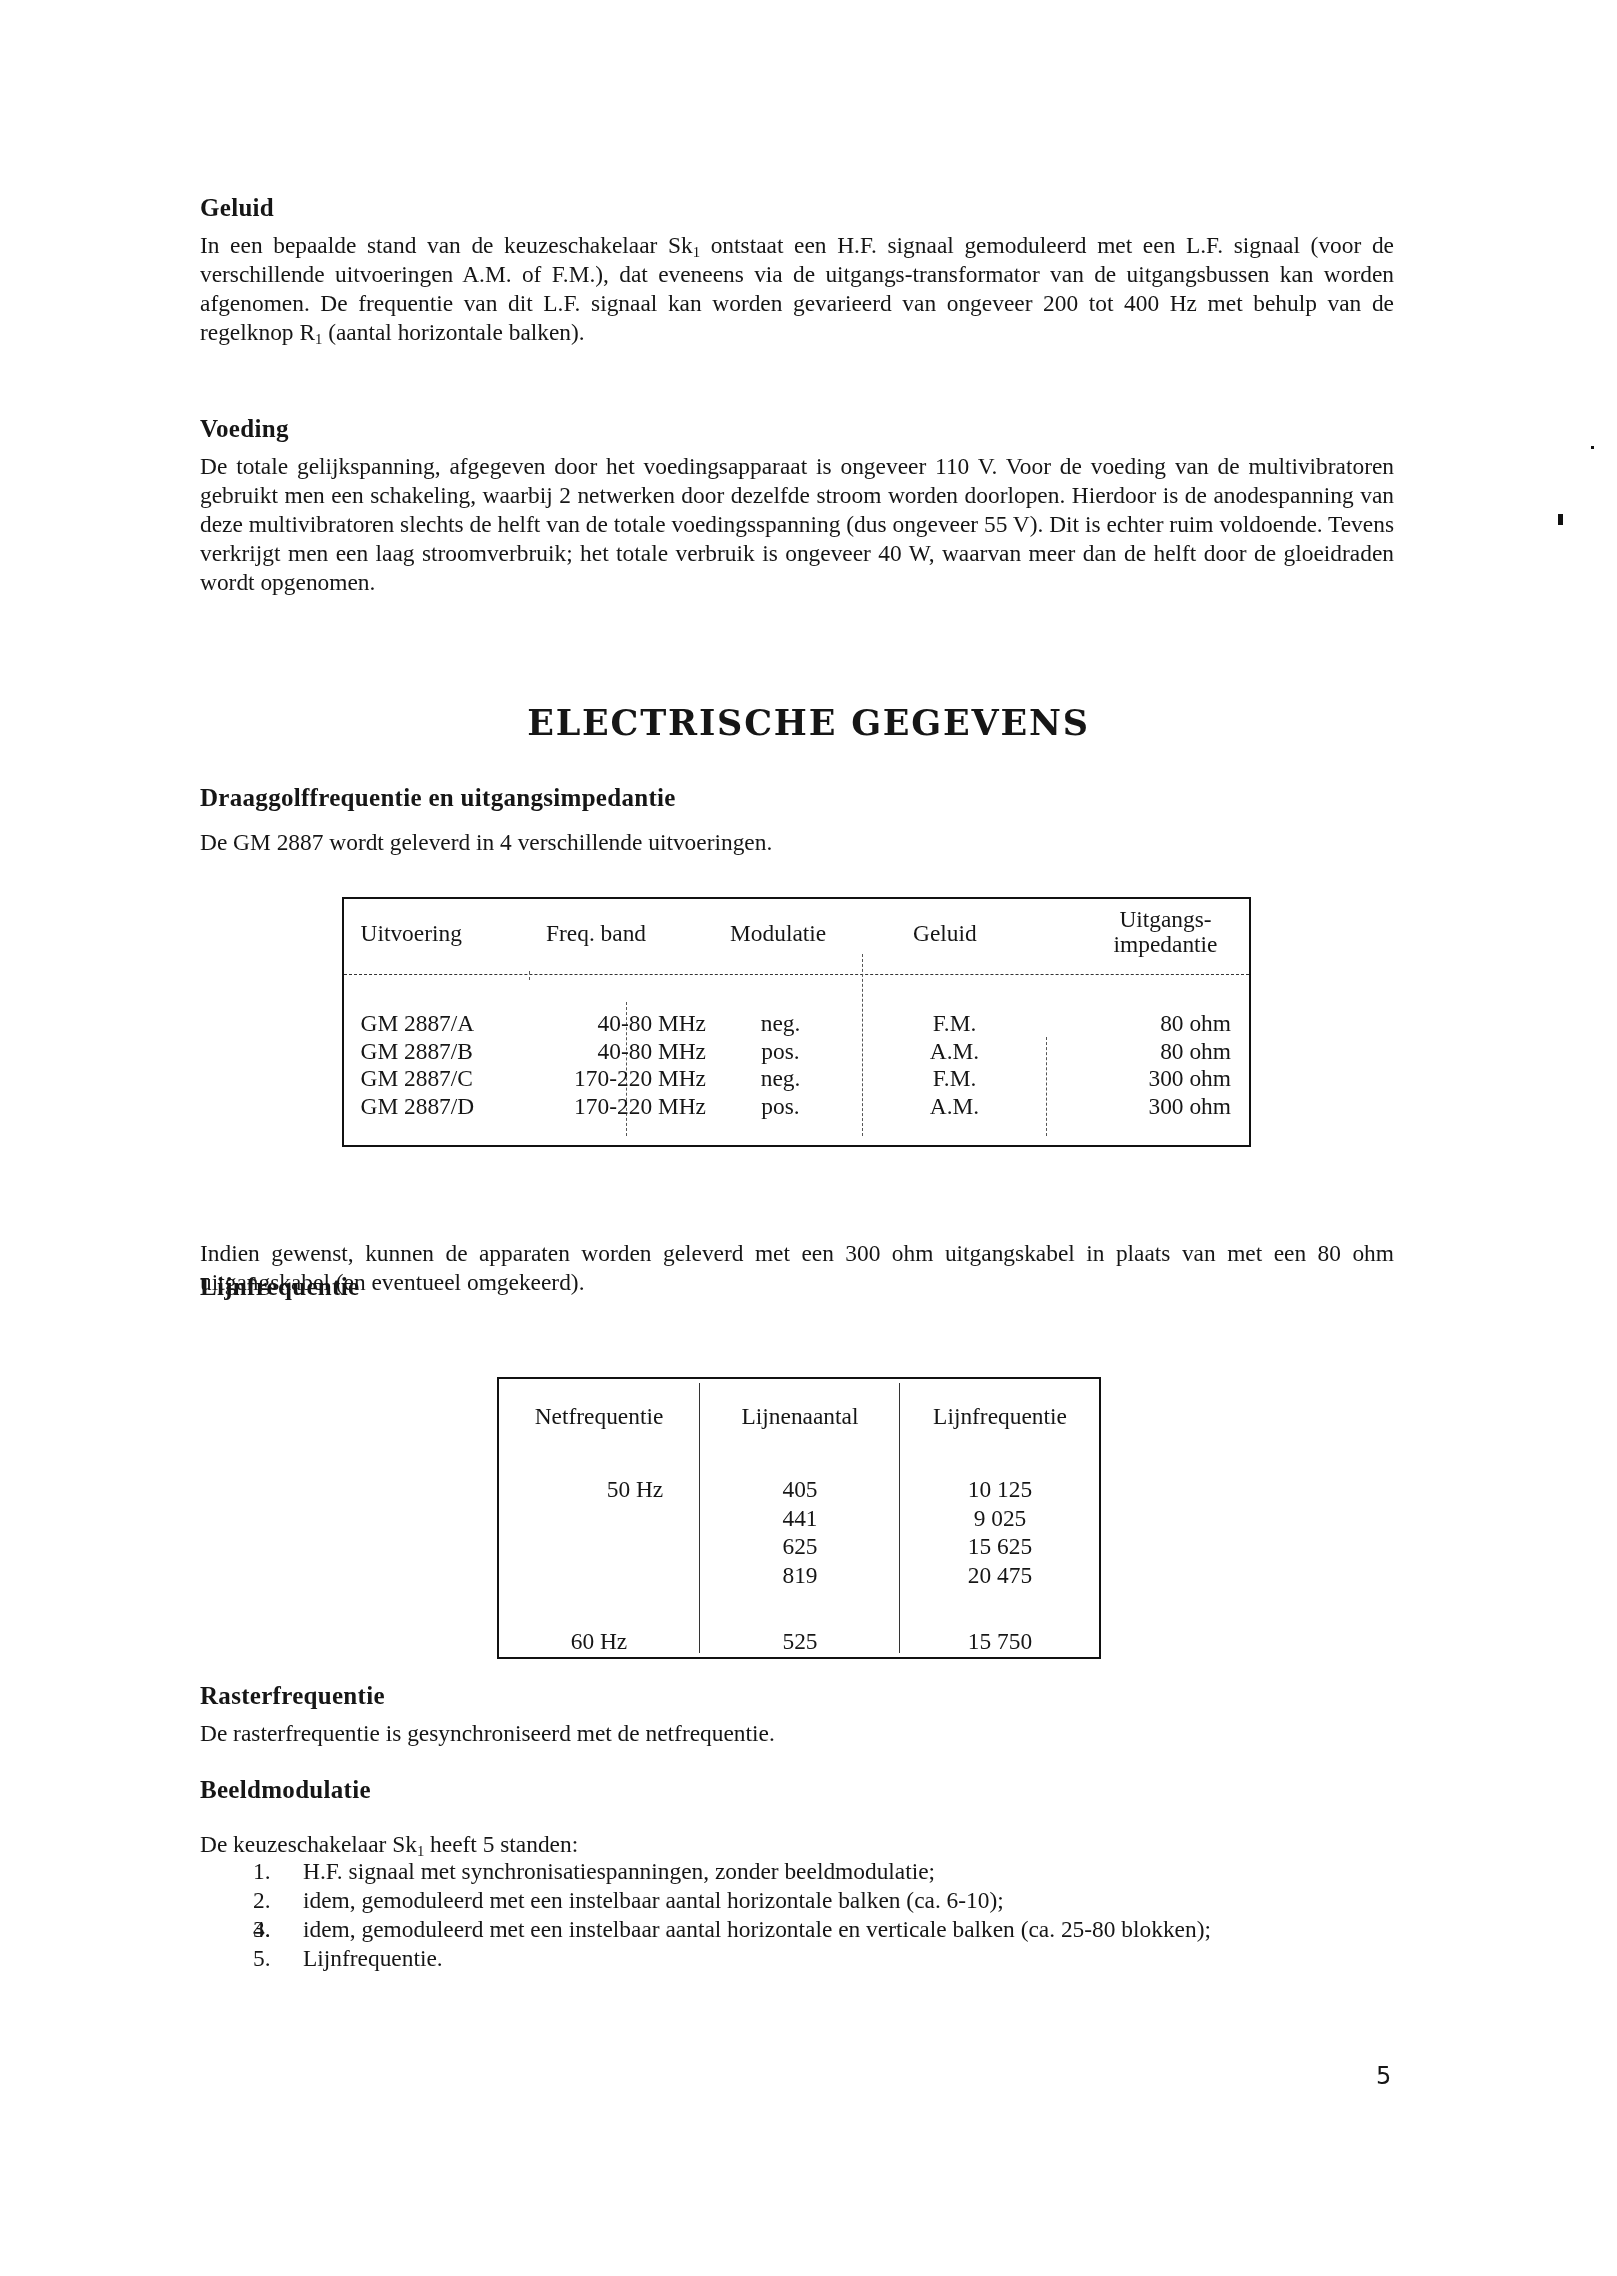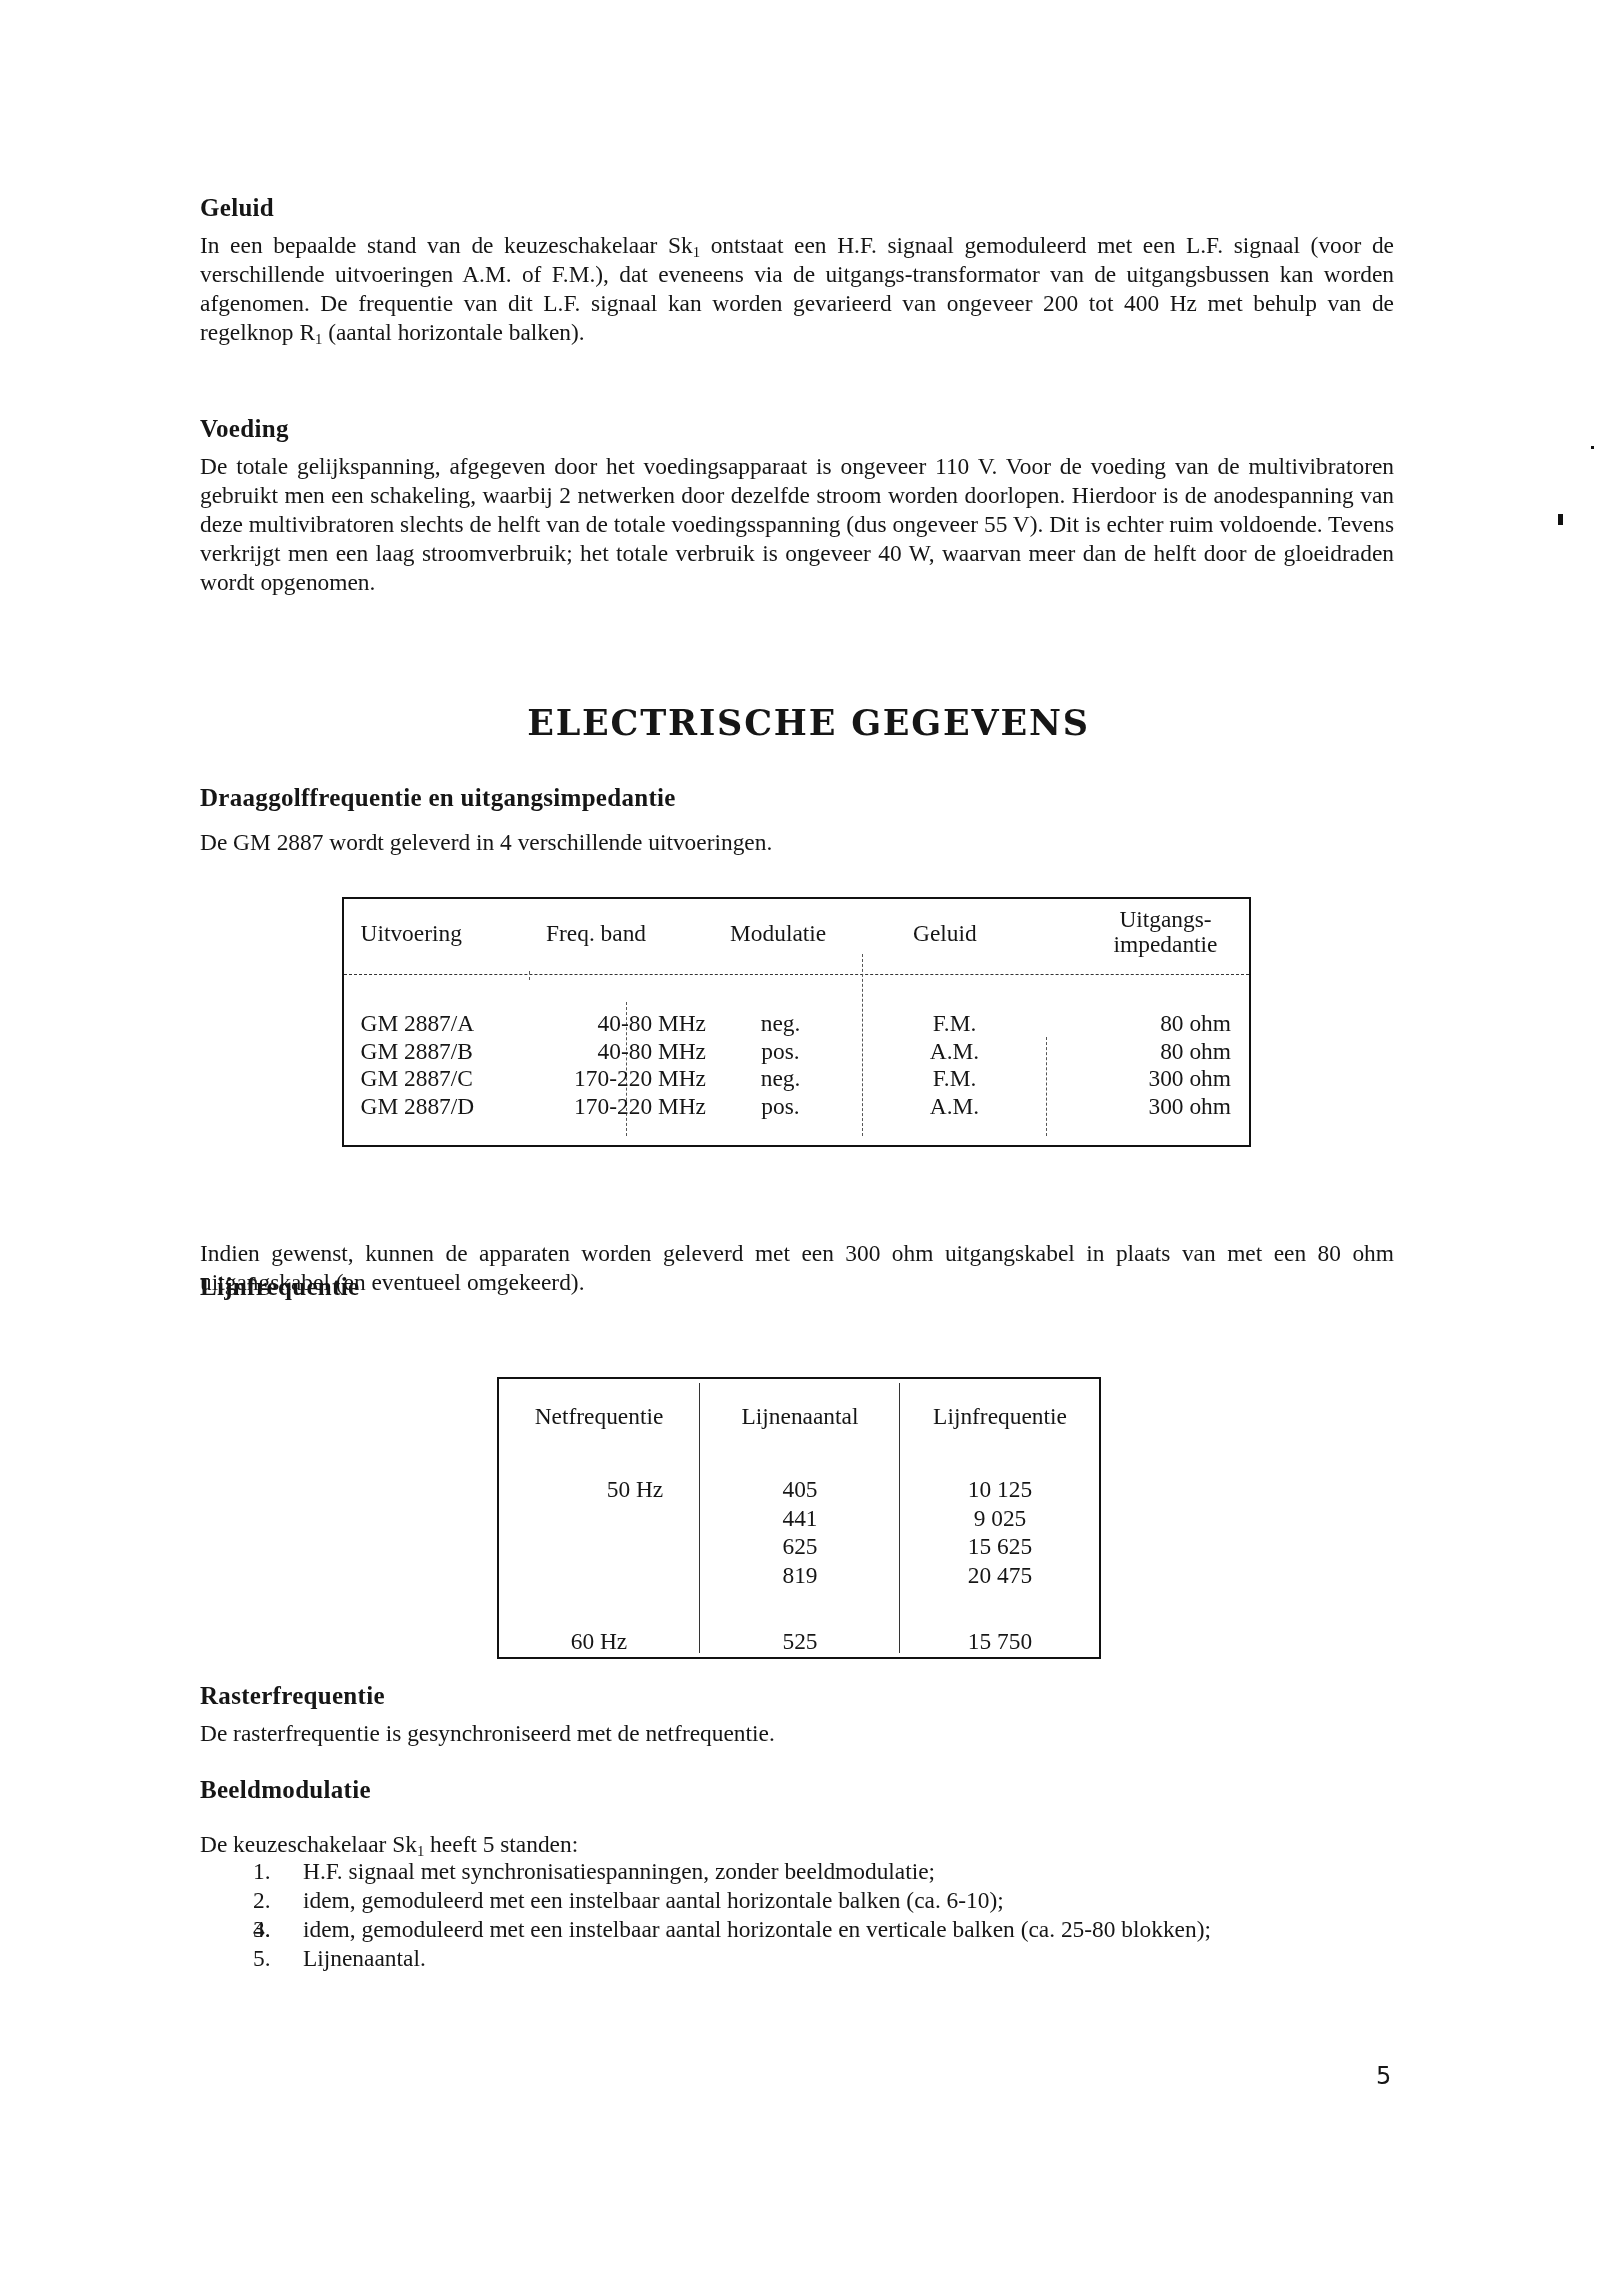--- a/index.html
+++ b/index.html
@@ -143,21 +143,21 @@
 
   <div class="col" style="top:1775px;">
     <h3 class="h3">Beeldmodulatie</h3>
     <p class="para" style="margin-top:26px;font-family:Liberation Serif, serif;"><span>De keuzeschakelaar Sk</span><sub>1</sub><span> heeft 5 standen:</span></p>
   </div>
   <ul class="list" id="beeldlist">
       <li><span class="num">1.</span><span>H.F. signaal met synchronisatiespanningen, zonder beeldmodulatie;</span></li>
       <li><span class="num">2.</span><span>idem, gemoduleerd met een instelbaar aantal horizontale balken (ca. 6-10);</span></li>
       <li><span class="num">3.</span></li>
       <li><span class="num">4.</span><span>idem, gemoduleerd met een instelbaar aantal horizontale en verticale balken (ca. 25-80 blokken);</span></li>
-      <li><span class="num">5.</span><span>Lijnenaantal.</span></li>
+      <li><span class="num">5.</span><span>Lijnfrequentie.</span></li>
     </ul>
 
   <div class="pagenum">5</div>
 
   <div class="speck" style="left:1591px; top:446px; width:2.8px; height:2.8px;"></div>
   <div class="speck" style="left:1558px; top:514px; width:4.6px; height:11px;"></div>
 </div>
 
 
 </body></html>

